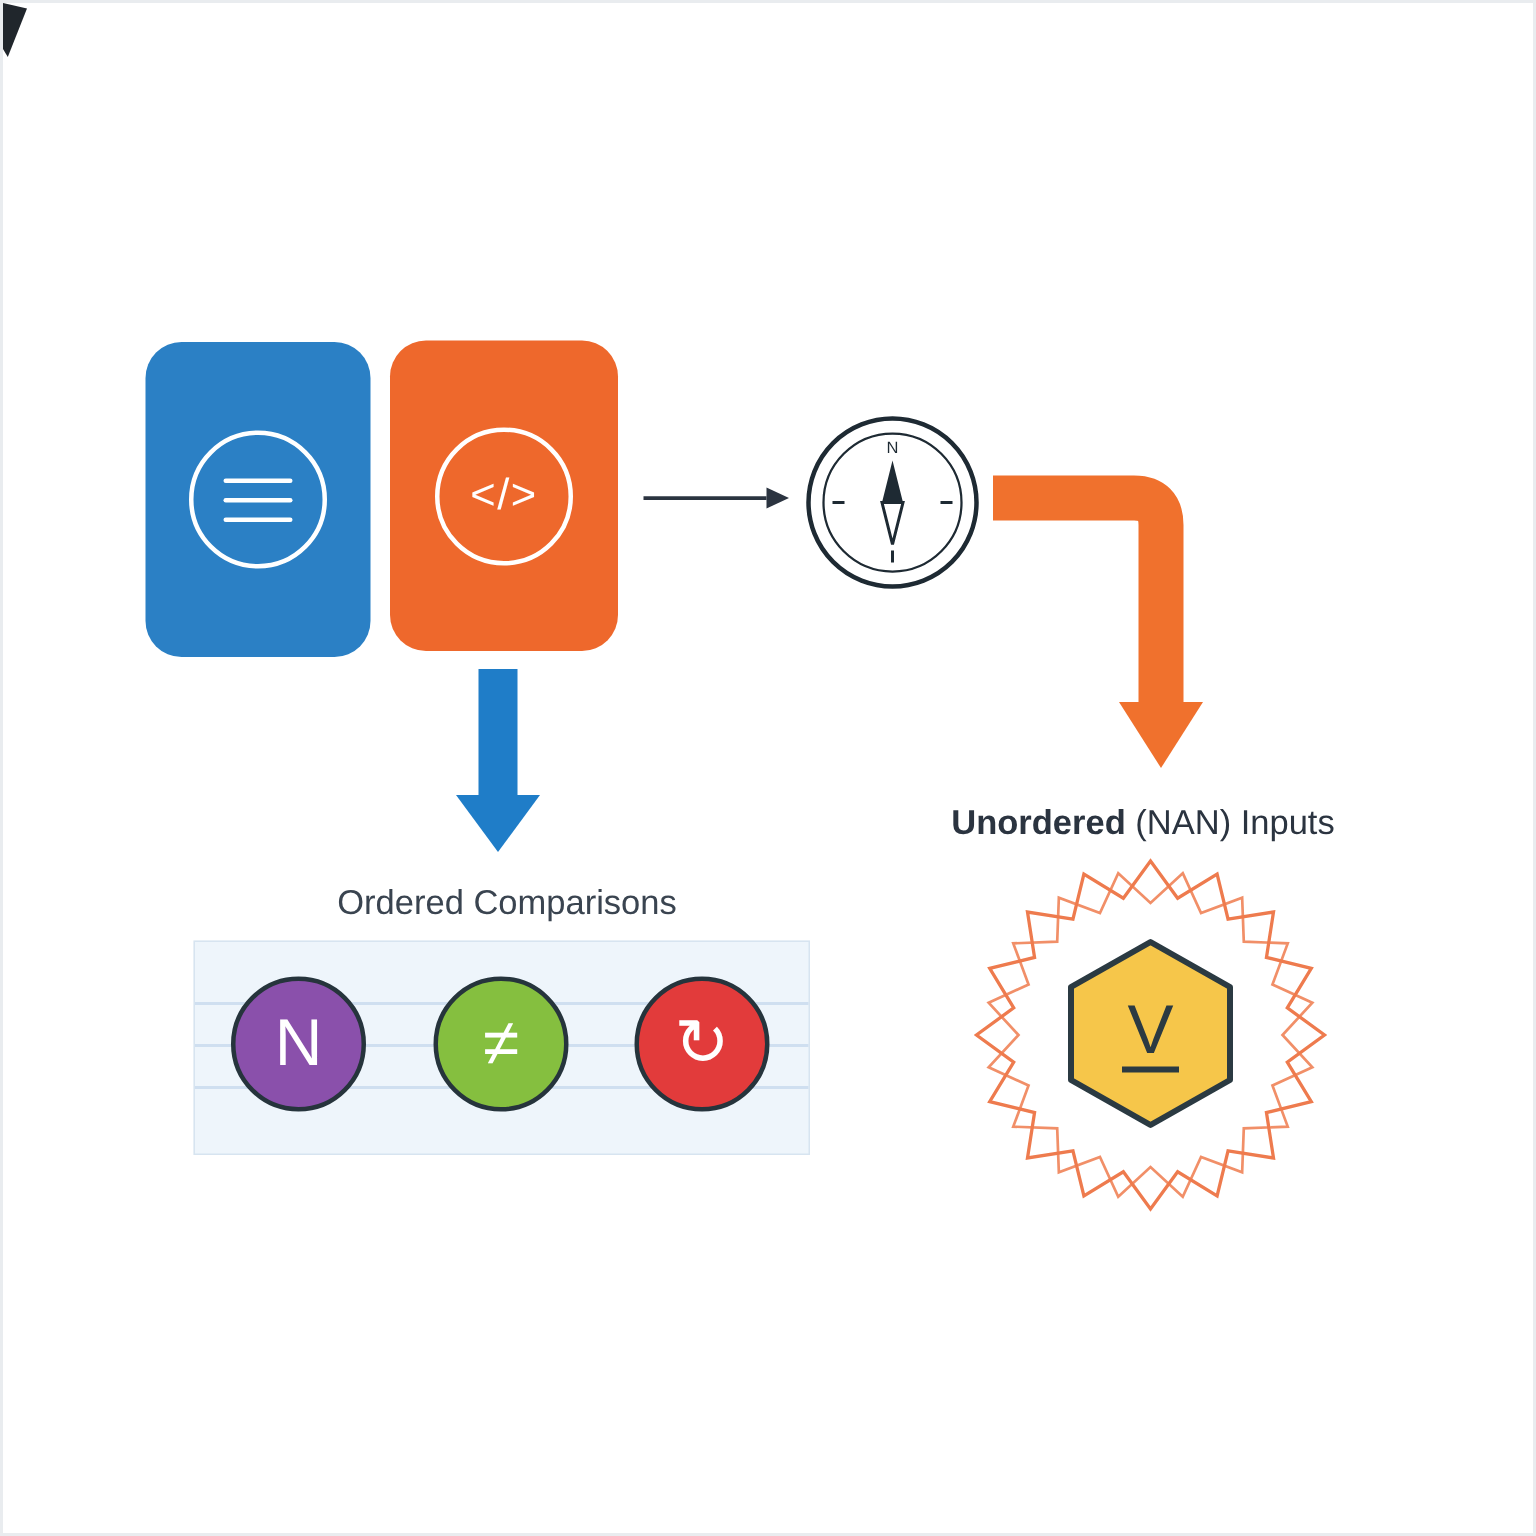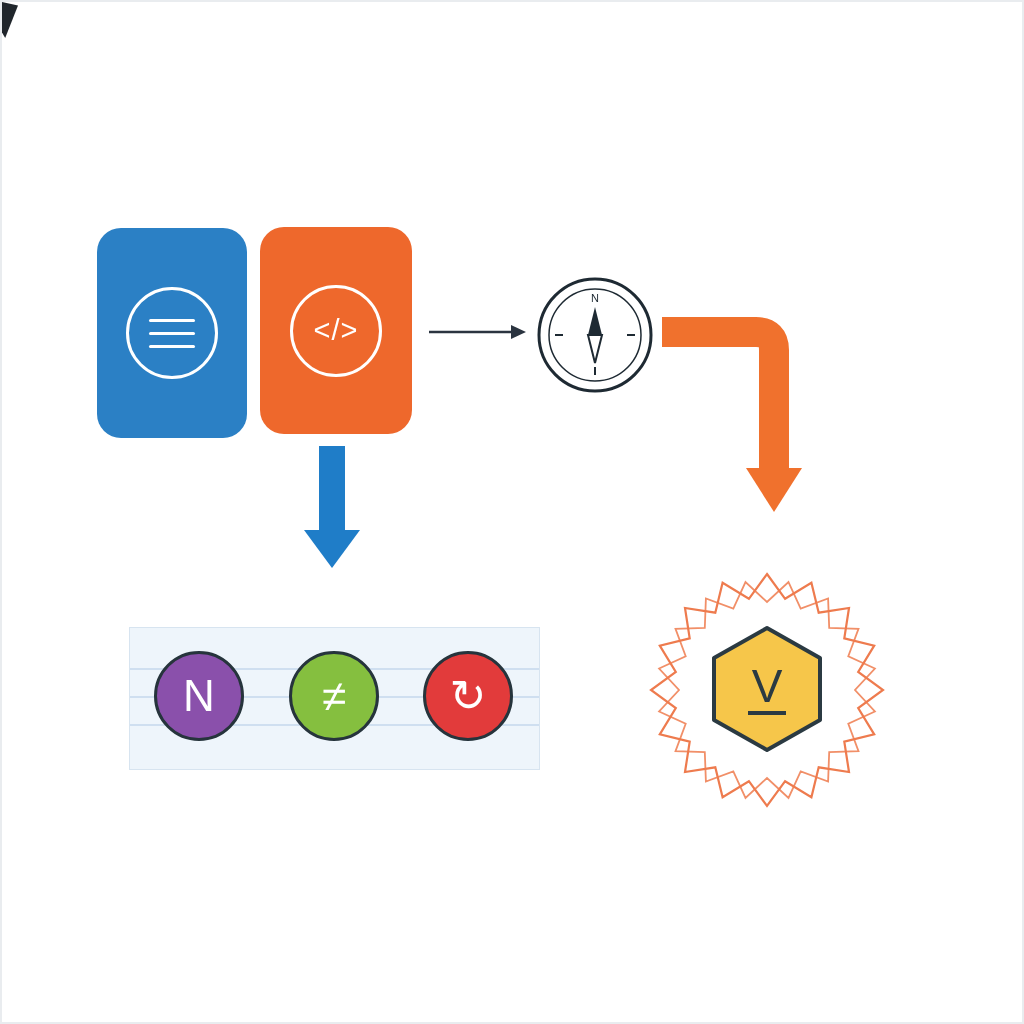--- a/index.html
+++ b/index.html
@@ -83,35 +83,39 @@
   <svg class="svg-abs" style="left:660px; top:302px;" width="145" height="225" viewBox="0 0 145 225">
     <path d="M 0 28 L 94 28 Q 112 28 112 46 L 112 166" fill="none" stroke="#f0712d" stroke-width="30"></path>
     <polygon points="84,164 140,164 112,208" fill="#f0712d"></polygon>
   </svg>
 
   <svg class="svg-abs" style="left:296px; top:444px;" width="68" height="124" viewBox="0 0 68 124">
     <rect x="21" y="0" width="26" height="86" fill="#1f7dc8"></rect>
     <polygon points="6,84 62,84 34,122" fill="#1f7dc8"></polygon>
   </svg>
 
+  <div class="unordered-title">
+    <b>Unordered</b><span> (NAN) Inputs</span>
+  </div>
 
   <svg class="svg-abs" style="left:645px; top:568px;" width="240" height="240" viewBox="0 0 240 240">
     <polygon id="burst-outer" fill="none" stroke="#ee7b4e" stroke-width="2.2" stroke-linejoin="miter" points="120.0,4.0 138.1,28.8 164.4,12.8 171.7,42.7 202.0,38.0 197.3,68.3 227.2,75.6 211.2,101.9 236.0,120.0 211.2,138.1 227.2,164.4 197.3,171.7 202.0,202.0 171.7,197.3 164.4,227.2 138.1,211.2 120.0,236.0 101.9,211.2 75.6,227.2 68.3,197.3 38.0,202.0 42.7,171.7 12.8,164.4 28.8,138.1 4.0,120.0 28.8,101.9 12.8,75.6 42.7,68.3 38.0,38.0 68.3,42.7 75.6,12.8 101.9,28.8"></polygon>
     <polygon id="burst-inner" fill="none" stroke="#ee7b4e" stroke-width="1.8" opacity="0.85" points="141.5,12.1 153.7,38.7 181.1,28.5 182.2,57.8 211.5,58.9 201.3,86.3 227.9,98.5 208.0,120.0 227.9,141.5 201.3,153.7 211.5,181.1 182.2,182.2 181.1,211.5 153.7,201.3 141.5,227.9 120.0,208.0 98.5,227.9 86.3,201.3 58.9,211.5 57.8,182.2 28.5,181.1 38.7,153.7 12.1,141.5 32.0,120.0 12.1,98.5 38.7,86.3 28.5,58.9 57.8,57.8 58.9,28.5 86.3,38.7 98.5,12.1 120.0,32.0"></polygon>
   </svg>
 
   <div class="hexagon-wrap">
     <svg width="118" height="132" viewBox="0 0 118 132">
       <polygon points="59,5 112,35 112,97 59,127 6,97 6,35" fill="#f6c64a" stroke="#2b3a42" stroke-width="4" stroke-linejoin="round"></polygon>
     </svg>
     <div class="hex-label">
       <span>V</span>
     </div>
   </div>
 
+  <div class="ordered-title">Ordered Comparisons</div>
 
   <div class="compare-box">
     <div class="rule-line" style="top:40px;"></div>
     <div class="rule-line" style="top:68px;"></div>
     <div class="rule-line" style="top:96px;"></div>
   </div>
 
   <div class="cmp-circle" style="left: 152px; background: rgb(138, 80, 171);">
     <span>N</span>
   </div>

